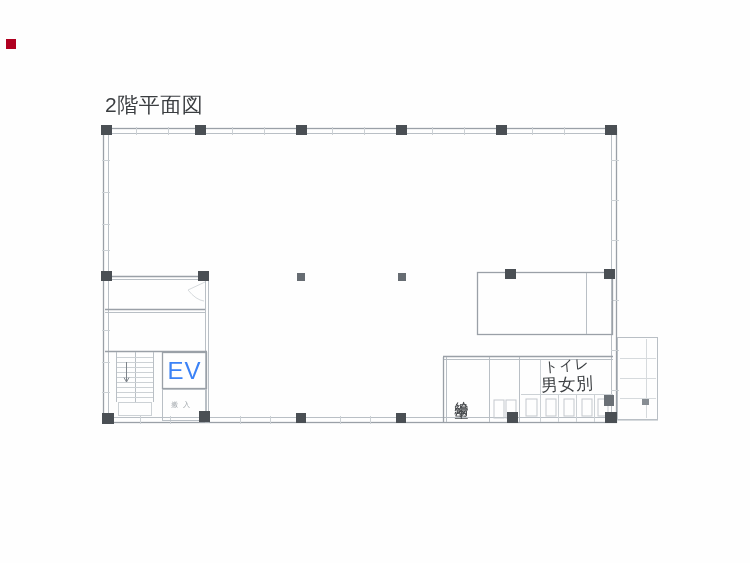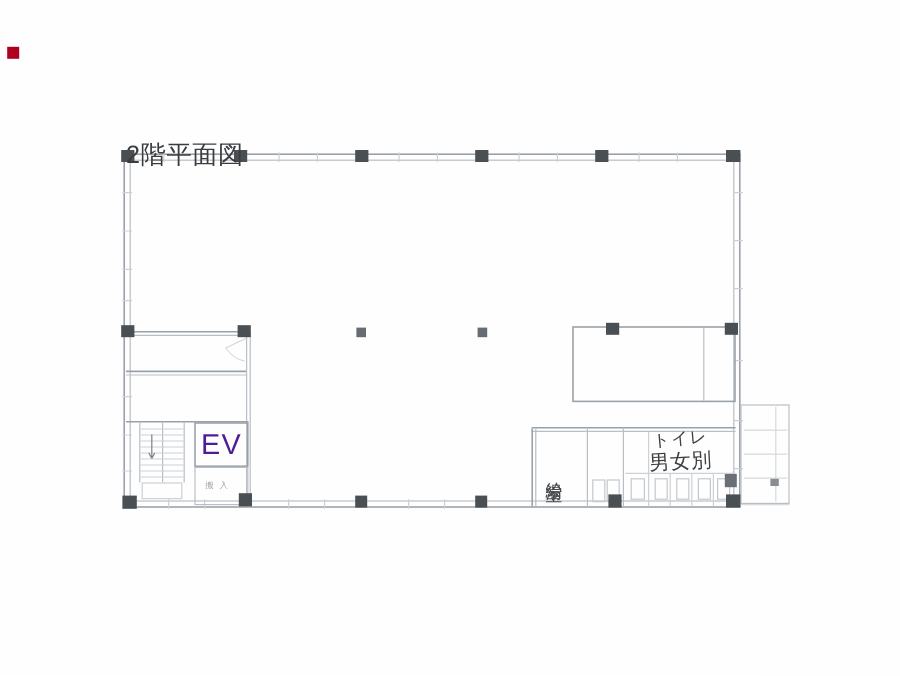--- a/index.html
+++ b/index.html
@@ -1,22 +1,22 @@
 <!DOCTYPE html>
 <html><head>
 <meta charset="utf-8">
 <style>
   html,body{margin:0;padding:0;background:#ffffff;}
   .canvas{position:relative;width:750px;height:563px;background:#fefefe;overflow:hidden;
           font-family:"Liberation Sans","DejaVu Sans",sans-serif;}
   .abs{position:absolute;}
   .red-marker{left:6px;top:39px;width:10px;height:10px;background:#b00020;}
-  .title{left:105px;top:91px;font-size:21px;color:#3a3d40;letter-spacing:0.5px;font-weight:500;margin-top:24px;}
+  .title{left:105px;top:91px;font-size:21px;color:#3a3d40;letter-spacing:0.5px;font-weight:500;}
   .ev-label{left:162px;top:352px;width:45px;height:37px;display:flex;align-items:center;justify-content:center;
-            font-size:24px;color:#4c1d95;letter-spacing:1px;}
+            font-size:24px;color:#3b82f6;letter-spacing:1px;}
   .kyuto-label{left:450px;top:364px;width:24px;height:58px;writing-mode:vertical-rl;text-orientation:upright;
                font-size:14px;letter-spacing:2px;color:#44474a;display:flex;align-items:center;justify-content:center;line-height:1;}
   .toilet1{left:544px;top:357px;font-size:14px;color:#3d4043;transform:rotate(-5deg);letter-spacing:1px;}
   .toilet2{left:541px;top:373px;font-size:17px;color:#3d4043;transform:rotate(-3deg);letter-spacing:0.5px;}
   .hannyu{left:171px;top:400px;font-size:7px;color:#9fa5aa;letter-spacing:5px;}
   svg{position:absolute;left:0;top:0;}
   .w1{fill:none;stroke:#9aa0a7;stroke-width:1.3;}
   .w2{fill:none;stroke:#b9bfc5;stroke-width:1;}
   .tick{fill:none;stroke:#ccd1d5;stroke-width:1;}
   .faint{fill:none;stroke:#d6dadd;stroke-width:1;}

